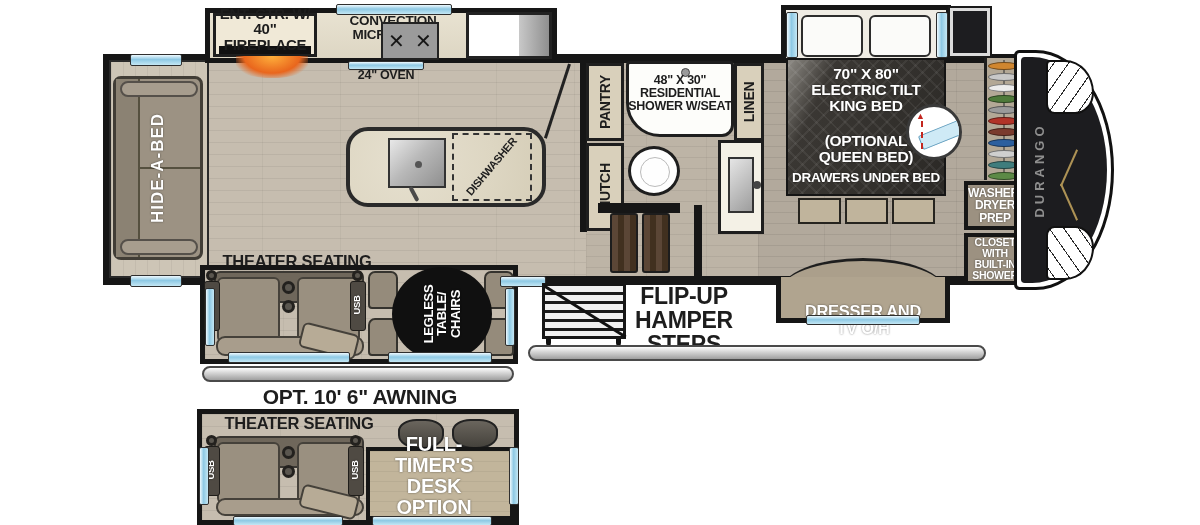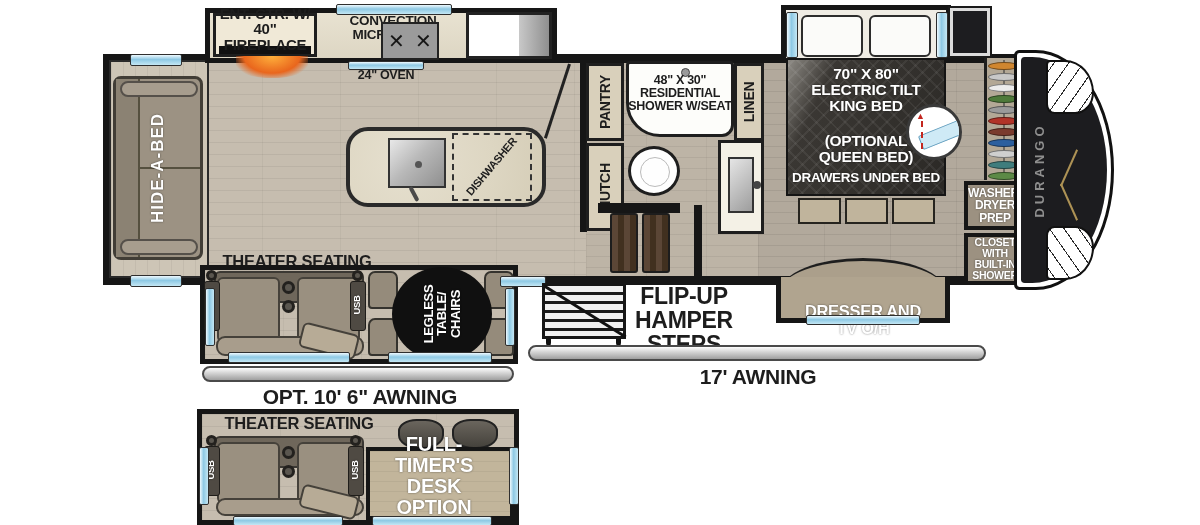--- a/index.html
+++ b/index.html
@@ -239,21 +239,20 @@
 HAMPER STEPS</div>
 
   <div class="abs" style="left:781px;top:258px;width:164px;height:30px;background:#ab9f8b;border-top:3px solid #1e1e1e;
               border-radius:50% 50% 0 0 / 100% 100% 0 0;"></div>
   <div class="abs" style="left:776px;top:277px;width:174px;height:46px;background:#b0a48f;border:5px solid #161616;border-top:none;box-sizing:border-box;"></div>
   <div class="label white" style="left:786px;top:270px;width:154px;height:44px;font-size:16.5px;margin-top:28px;">DRESSER AND
 TV O/H</div>
   <div class="window" style="left:806px;top:315px;width:112px;height:8px;"></div>
 
   <div class="awning" style="left:528px;top:345px;width:458px;"></div>
-  <div class="label" style="left:688px;top:366px;width:140px;height:22px;font-size:21px;">17' AWNING</div>
   <div class="awning" style="left:202px;top:366px;width:312px;"></div>
   <div class="label" style="left:262px;top:386px;width:196px;height:22px;font-size:21px;">OPT. 10' 6" AWNING</div>
 
   <div class="slidebox floor" style="left:197px;top:409px;width:322px;height:116px;"></div>
   <div class="label" style="left:224px;top:415px;width:150px;height:18px;font-size:16.5px;">THEATER SEATING</div>
   <div class="seatback" style="left:214px;top:436px;width:150px;height:32px;"></div>
   <div class="seat" style="left:217px;top:442px;width:63px;height:62px;"></div>
   <div class="seat" style="left:297px;top:442px;width:63px;height:62px;"></div>
   <div class="bolster" style="left:216px;top:498px;width:148px;height:18px;"></div>
   <div class="wedge" style="left:300px;top:490px;width:58px;height:24px;"></div>

